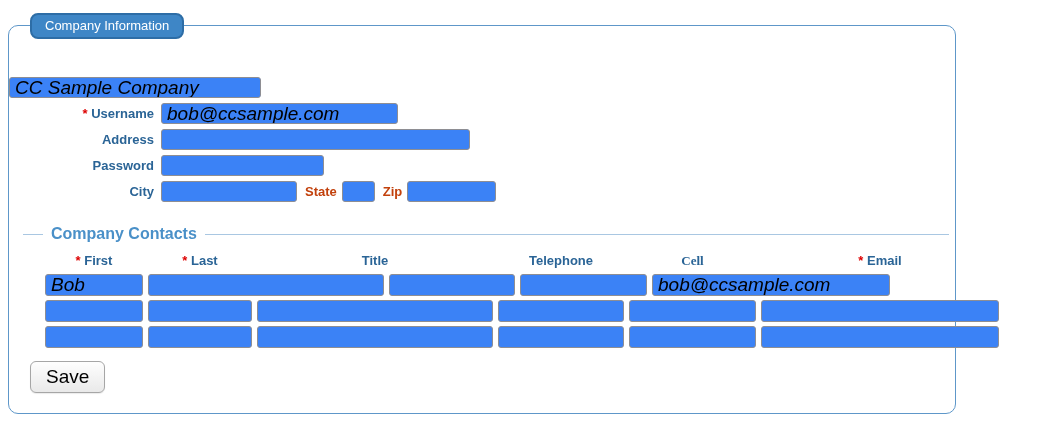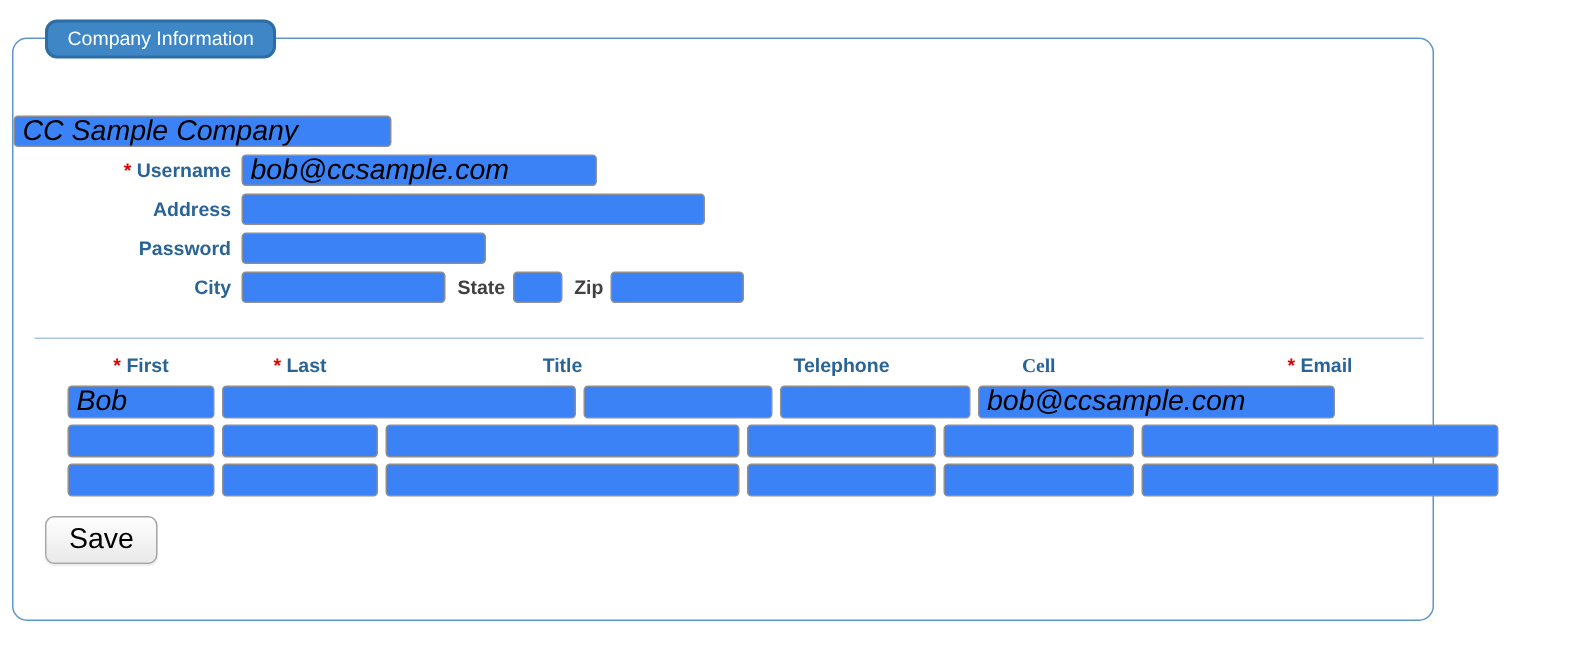--- a/index.html
+++ b/index.html
@@ -67,21 +67,21 @@
   }
   .w-company  { width: 252px; }
   .w-username { width: 237px; }
   .w-password { width: 163px; }
   .w-address  { width: 309px; }
   .w-city     { width: 136px; }
   .w-state    { width: 33px; }
   .w-zip      { width: 89px; }
   .inline-label {
     font-weight: bold;
-    color: #404040;
+    color: #c2410c;
     font-size: 13px;
     margin: 0 5px 0 8px;
     white-space: nowrap;
   }
   fieldset.contacts {
     border: 0;
     border-top: 1px solid #a9c7e2;
     margin: 23px 6px 0 14px;
     padding: 0;
     min-width: 0;
@@ -169,20 +169,21 @@
       <input type="text" class="txt w-city" value="" style="">
       <span class="inline-label">State</span>
       <input type="text" class="txt w-state" value="" style="">
       <span class="inline-label">Zip</span>
       <input type="text" class="txt w-zip" value="" style="">
     </div>
 
   </div>
 
   <fieldset class="contacts">
+    <legend>Company Contacts</legend>
 
     <div class="ctable">
 
       <div class="thead">
         <div class="th c-first"><span class="req">*</span> <span>First</span></div>
         <div class="th c-last"><span class="req">*</span> <span>Last</span></div>
         <div class="th c-title"><span>Title</span></div>
         <div class="th c-tel"><span>Telephone</span></div>
         <div class="th c-cell"><span>Cell</span></div>
         <div class="th c-email"><span class="req">*</span> <span>Email</span></div>

